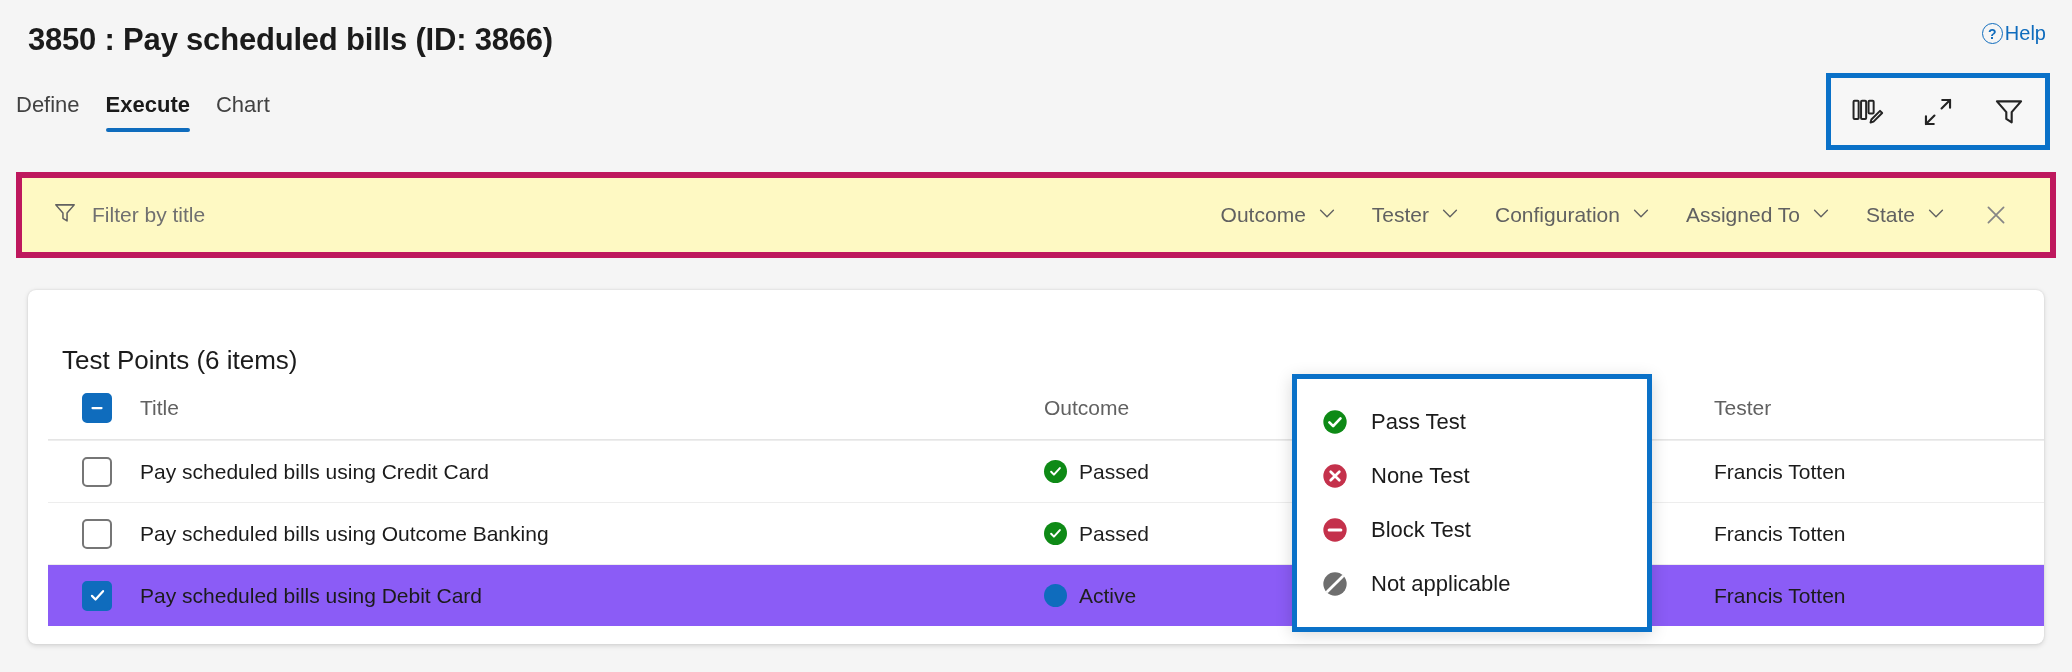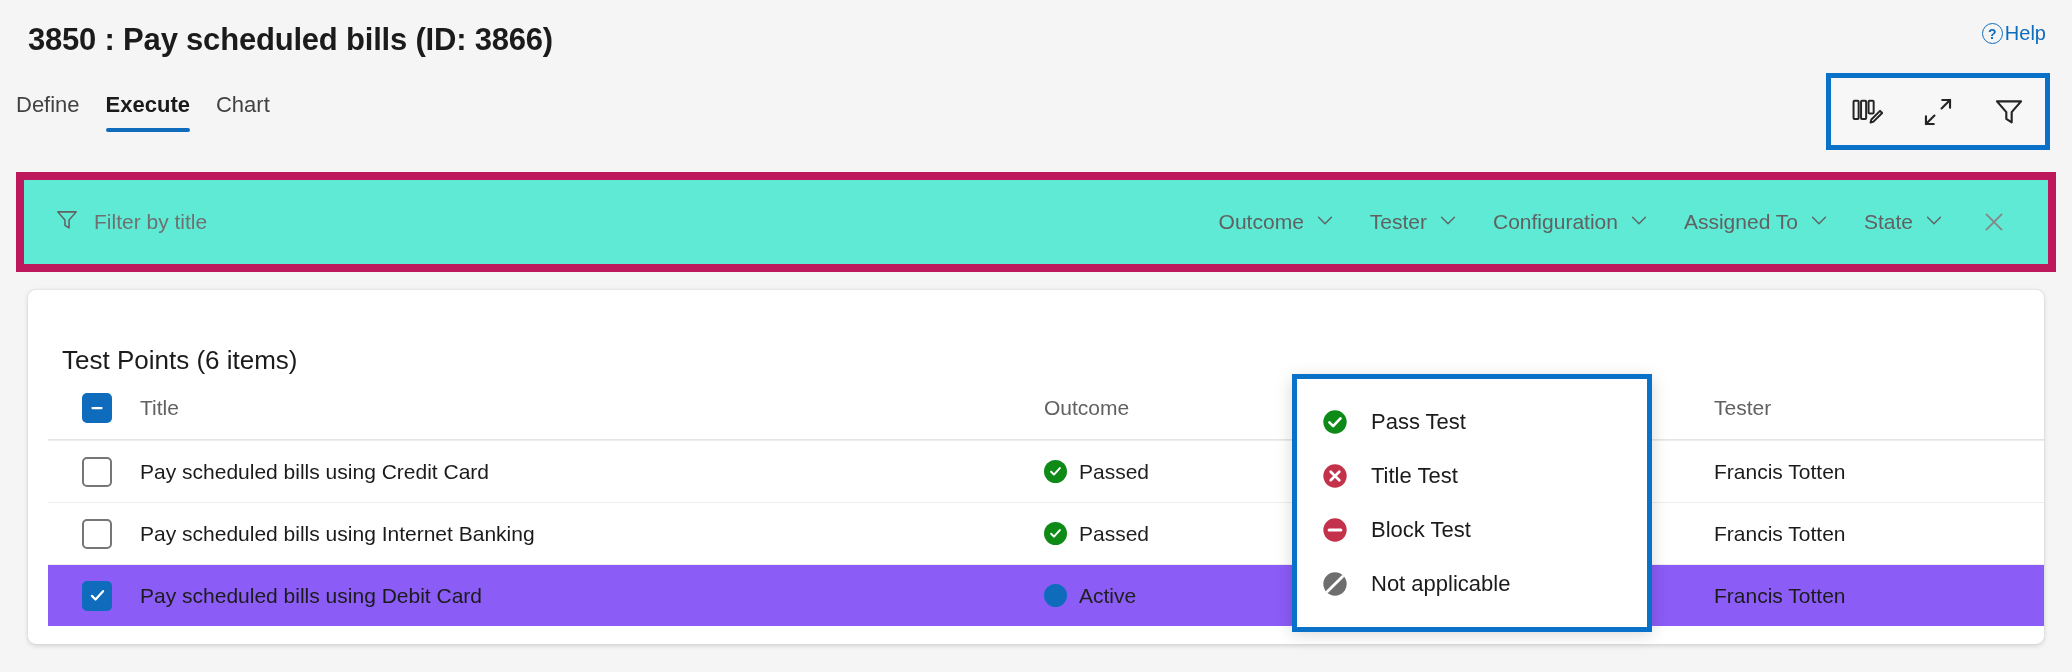--- a/index.html
+++ b/index.html
@@ -49,21 +49,21 @@
     position: absolute; right: 22px; top: 73px;
     width: 224px; height: 77px;
     border: 5px solid #0a71c8; background: #f7f7f7;
     display: flex; align-items: center; justify-content: space-around;
   }
   .tb-icon { width: 44px; height: 44px; display: flex; align-items: center; justify-content: center; cursor: pointer; }
 
   
   .filterbar-hl {
     position: absolute; left: 16px; top: 172px; right: 16px;
-    height: 100px; border: 8px solid #be185d; background: #5eead4;
+    height: 86px; border: 6px solid #be185d; background: #fef9c3;
     display: flex; align-items: center;
   }
   .filter-input-wrap { display: flex; align-items: center; gap: 14px; padding-left: 30px; flex: 1; }
   .filter-placeholder { font-size: 21px; color: #707070; }
   .filter-dropdowns { display: flex; align-items: center; gap: 0; padding-right: 26px; }
   .fdd {
     display: flex; align-items: center; gap: 10px;
     font-size: 21px; color: #616161; padding: 0 17px; cursor: pointer; white-space: nowrap;
   }
   .fdd .chev { display: inline-block; }
@@ -284,21 +284,21 @@
         </div>
         <div class="c-order">2</div>
         <div class="c-config">None</div>
         <div class="c-tester">Francis Totten</div>
       </div>
 
       <div class="row">
         <div class="cb-cell">
           <div class="cbox"></div>
         </div>
-        <div class="c-title">Pay scheduled bills using Internet Banking</div>
+        <div class="c-title">Pay scheduled bills using Outcome Banking</div>
         <div class="c-outcome">
           <span class="dot green">
             <svg width="15" height="15" viewBox="0 0 24 24" fill="none" stroke="#fff" stroke-width="3.2" stroke-linecap="round" stroke-linejoin="round">
                 <path d="M5 12.5l4.5 4.5L19 6.5"></path>
               </svg>
           </span>
           <span>Passed</span>
         </div>
         <div class="c-order">3</div>
         <div class="c-config">None</div>
@@ -337,21 +337,21 @@
         </span>
         <span>Pass Test</span>
       </div>
       <div class="menu-item">
         <span class="menu-icon">
           <svg width="28" height="28" viewBox="0 0 24 24">
             <circle cx="12" cy="12" r="10" fill="#c4314b"></circle>
             <path d="M8.3 8.3l7.4 7.4M15.7 8.3l-7.4 7.4" fill="none" stroke="#fff" stroke-width="2.3" stroke-linecap="round"></path>
           </svg>
         </span>
-        <span>Title Test</span>
+        <span>None Test</span>
       </div>
       <div class="menu-item">
         <span class="menu-icon">
           <svg width="28" height="28" viewBox="0 0 24 24">
             <circle cx="12" cy="12" r="10" fill="#c4314b"></circle>
             <path d="M7 12h10" fill="none" stroke="#fff" stroke-width="2.6" stroke-linecap="round"></path>
           </svg>
         </span>
         <span>Block Test</span>
       </div>

